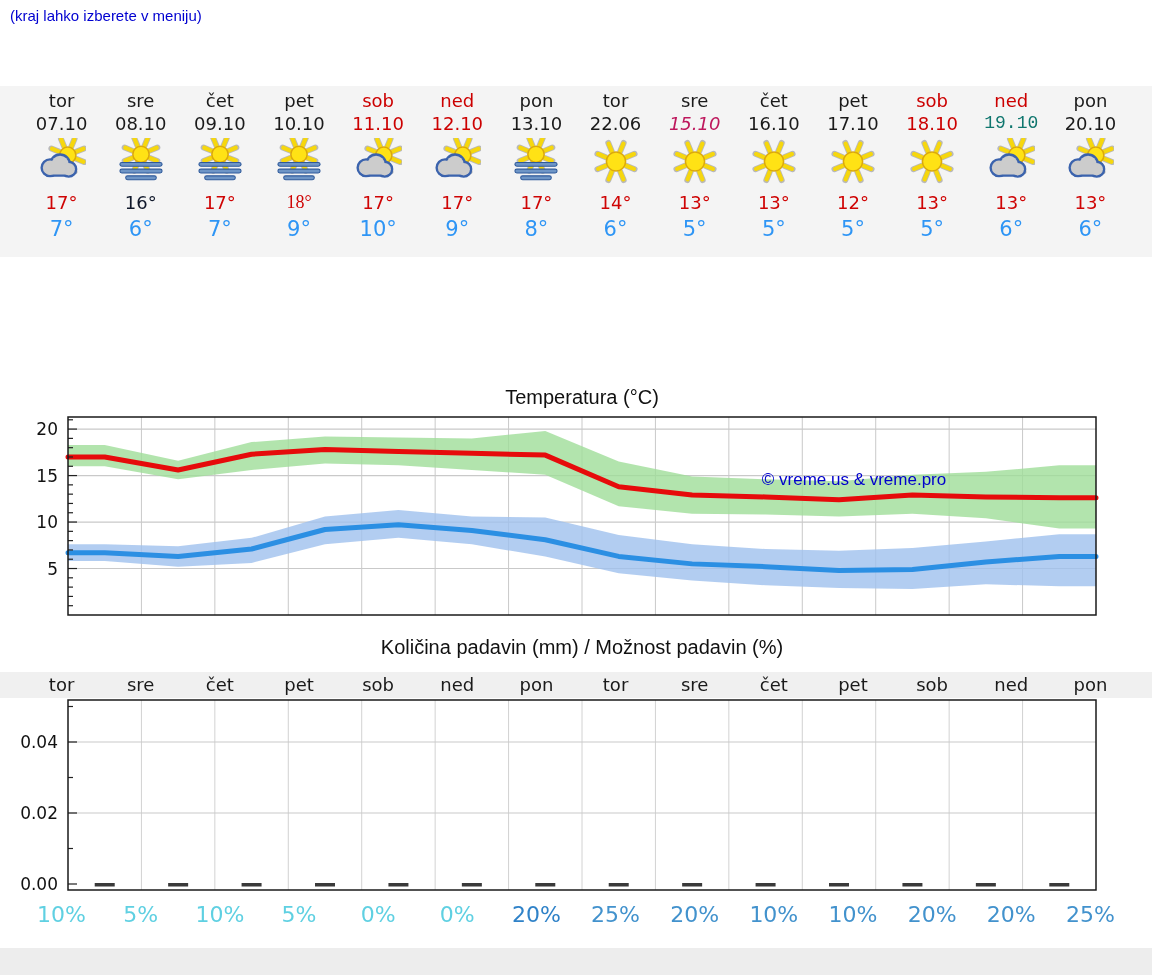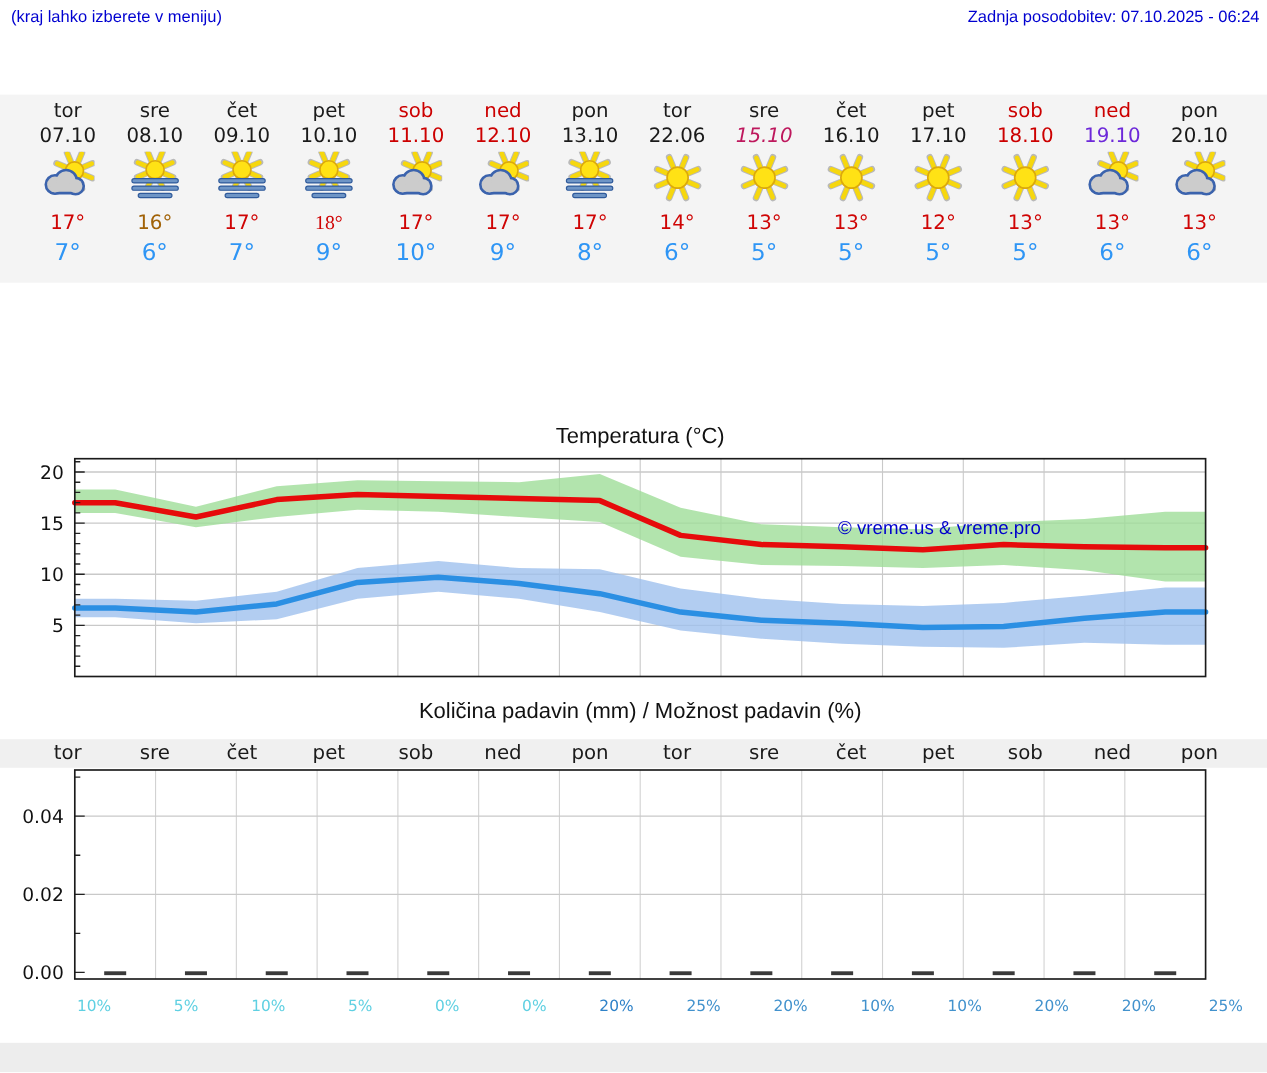--- a/index.html
+++ b/index.html
@@ -24,29 +24,28 @@
                font-family:"Liberation Sans",sans-serif;}
   #temp-title{top:386px;}
   #precip-title{top:636px;}
   #temp-svg{position:absolute;left:0;top:411px;}
   #precip-svg{position:absolute;left:0;top:698px;}
   .precip-days{position:absolute;left:0;top:672px;width:1152px;height:26px;background:#f0f0f0;
                display:flex;box-sizing:border-box;padding:0 22px;}
   .precip-day{flex:1 1 0;text-align:center;font-size:18px;color:#1a1a1a;line-height:26px;}
   .pct-row{position:absolute;left:0;top:900px;width:1152px;height:32px;
            display:flex;box-sizing:border-box;padding:0 22px;}
-  .pct-cell{flex:1 1 0;text-align:right;font-size:14px;line-height:30px;}
+  .pct-cell{flex:1 1 0;text-align:center;font-size:22px;line-height:30px;}
   .footer-band{position:absolute;left:0;top:948px;width:1152px;height:27px;background:#ededed;}
 </style>
 </head>
 <body>
 
 <div class="page">
   <div class="hdr-hint">(kraj lahko izberete v meniju)</div>
-  <div class="hdr-updated">Zadnja posodobitev: 07.10.2025 - 06:24</div>
 
   <div class="day-strip">
       <div class="day-col">
         <div class="day-name" style="color: rgb(26, 26, 26);">tor</div>
         <div class="day-date" style="color: rgb(26, 26, 26);">07.10</div>
         <div class="day-icon">
           <svg viewBox="-24 -24 48 48">
             <g>
               <line x1="15.238795325112868" y1="-2.173165676349102" x2="23.091771351458803" y2="1.0796434987541605" stroke="#b9b9b9" stroke-width="6.2" stroke-linecap="round"></line>
               <line x1="9.826834323650898" y1="3.238795325112868" x2="13.079643498754162" y2="11.091771351458803" stroke="#b9b9b9" stroke-width="6.2" stroke-linecap="round"></line>
@@ -103,21 +102,21 @@
               <line x1="-3.8268343236509033" y1="-16.238795325112864" x2="-6.773496752862099" y2="-23.35266772544977" stroke="#f6d70e" stroke-width="4.4" stroke-linecap="round"></line>
               <line x1="3.8268343236509" y1="-16.238795325112868" x2="6.773496752862092" y2="-23.352667725449773" stroke="#f6d70e" stroke-width="4.4" stroke-linecap="round"></line>
               <line x1="9.238795325112864" y1="-10.826834323650903" x2="16.35266772544977" y2="-13.7734967528621" stroke="#f6d70e" stroke-width="4.4" stroke-linecap="round"></line>
               <circle cx="0" cy="-7" r="8.5" fill="#ffe215" stroke="#dca90b" stroke-width="1.6"></circle>
             </g>
             <rect x="-22" y="1.5" width="44" height="4" rx="2" fill="#6e95c6" stroke="#2f5a9b" stroke-width="1.1"></rect>
             <rect x="-22" y="8.5" width="44" height="4" rx="2" fill="#6e95c6" stroke="#2f5a9b" stroke-width="1.1"></rect>
             <rect x="-16" y="15.5" width="32" height="4" rx="2" fill="#6e95c6" stroke="#2f5a9b" stroke-width="1.1"></rect>
           </svg>
         </div>
-        <div class="day-high" style="color: #a16207;">16°</div>
+        <div class="day-high" style="color: #0f172a;">16°</div>
         <div class="day-low" style="color: rgb(46, 149, 245);">6°</div>
       </div>
       <div class="day-col">
         <div class="day-name" style="color: rgb(26, 26, 26);">čet</div>
         <div class="day-date" style="color: rgb(26, 26, 26);">09.10</div>
         <div class="day-icon">
           <svg viewBox="-24 -24 48 48">
             <g>
               <line x1="9.238795325112868" y1="-3.173165676349102" x2="17.091771351458803" y2="0.07964349875416055" stroke="#b9b9b9" stroke-width="6.2" stroke-linecap="round"></line>
               <line x1="3.8268343236508984" y1="2.238795325112868" x2="7.079643498754162" y2="10.091771351458803" stroke="#b9b9b9" stroke-width="6.2" stroke-linecap="round"></line>
@@ -427,21 +426,21 @@
               <line x1="10.624614623879795" y1="-3.9008594721985395" x2="18.66236655672799" y2="-7.230205333774825" stroke="#f6d70e" stroke-width="4.4" stroke-linecap="round"></line>
               <circle cx="0" cy="0.5" r="10" fill="#ffe215" stroke="#dca90b" stroke-width="1.6"></circle>
             </g>
           </svg>
         </div>
         <div class="day-high" style="color: rgb(207, 4, 4);">13°</div>
         <div class="day-low" style="color: rgb(46, 149, 245);">5°</div>
       </div>
       <div class="day-col">
         <div class="day-name" style="color: rgb(204, 0, 0);">ned</div>
-        <div class="day-date" style="color: #6d28d9;">19.10</div>
+        <div class="day-date" style="color: #0f766e; font-family: Liberation Mono, monospace;">19.10</div>
         <div class="day-icon">
           <svg viewBox="-24 -24 48 48">
             <g>
               <line x1="15.238795325112868" y1="-2.173165676349102" x2="23.091771351458803" y2="1.0796434987541605" stroke="#b9b9b9" stroke-width="6.2" stroke-linecap="round"></line>
               <line x1="9.826834323650898" y1="3.238795325112868" x2="13.079643498754162" y2="11.091771351458803" stroke="#b9b9b9" stroke-width="6.2" stroke-linecap="round"></line>
               <line x1="2.173165676349103" y1="3.238795325112868" x2="-1.0796434987541597" y2="11.091771351458803" stroke="#b9b9b9" stroke-width="6.2" stroke-linecap="round"></line>
               <line x1="-3.238795325112868" y1="-2.173165676349101" x2="-11.091771351458803" y2="1.0796434987541632" stroke="#b9b9b9" stroke-width="6.2" stroke-linecap="round"></line>
               <line x1="-3.238795325112868" y1="-9.826834323650896" x2="-11.091771351458807" y2="-13.079643498754159" stroke="#b9b9b9" stroke-width="6.2" stroke-linecap="round"></line>
               <line x1="2.1731656763490967" y1="-15.238795325112864" x2="-1.0796434987541712" y2="-23.0917713514588" stroke="#b9b9b9" stroke-width="6.2" stroke-linecap="round"></line>
               <line x1="9.8268343236509" y1="-15.238795325112866" x2="13.079643498754166" y2="-23.091771351458803" stroke="#b9b9b9" stroke-width="6.2" stroke-linecap="round"></line>

